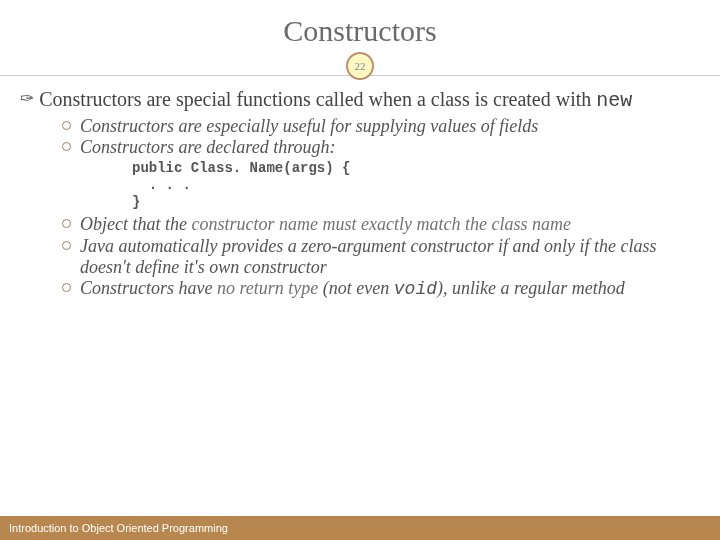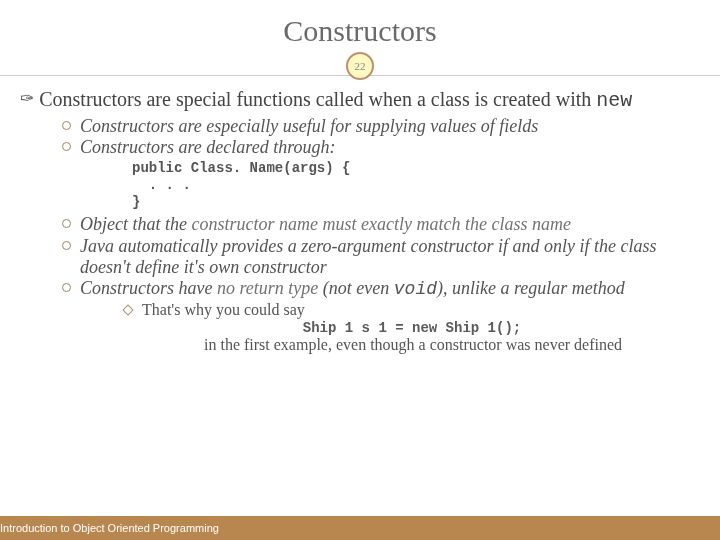--- a/index.html
+++ b/index.html
@@ -136,21 +136,21 @@
     bottom: 0;
     left: 0;
     right: 0;
     height: 24px;
     background: #b8874f;
     color: #fff;
     font-size: 11px;
     font-family: Arial, sans-serif;
     display: flex;
     align-items: center;
-    padding-left: 0;
+    padding-left: 9px;
   }
 </style>
 </head>
 <body>
 
 <div class="slide">
 
   <div class="title">Constructors</div>
   <div class="divider"></div>
   <div class="page-badge">22</div>
@@ -192,28 +192,20 @@
         <span class="sub-item-text">Java automatically provides a zero-argument constructor if and only if the class doesn't define it's own constructor</span>
       </div>
 
       <div class="sub-item">
         <span class="circle"></span>
         <span class="sub-item-text">
           <span>Constructors have </span><span class="accent">no return type</span><span> (not even </span><span class="mono">void</span><span>), unlike a regular method</span>
         </span>
       </div>
 
-      <div class="nested-list">
-        <div class="nested-item">
-          <span class="diamond"></span>
-          <span>That's why you could say</span>
-        </div>
-        <span class="inline-code">Ship 1 s 1 = new Ship 1();</span>
-        <div class="nested-continue">in the first example, even though a constructor was never defined</div>
-      </div>
 
     </div>
   </div>
 
   <div class="footer">
     <span>Introduction to Object Oriented Programming</span>
   </div>
 
 </div>
 

